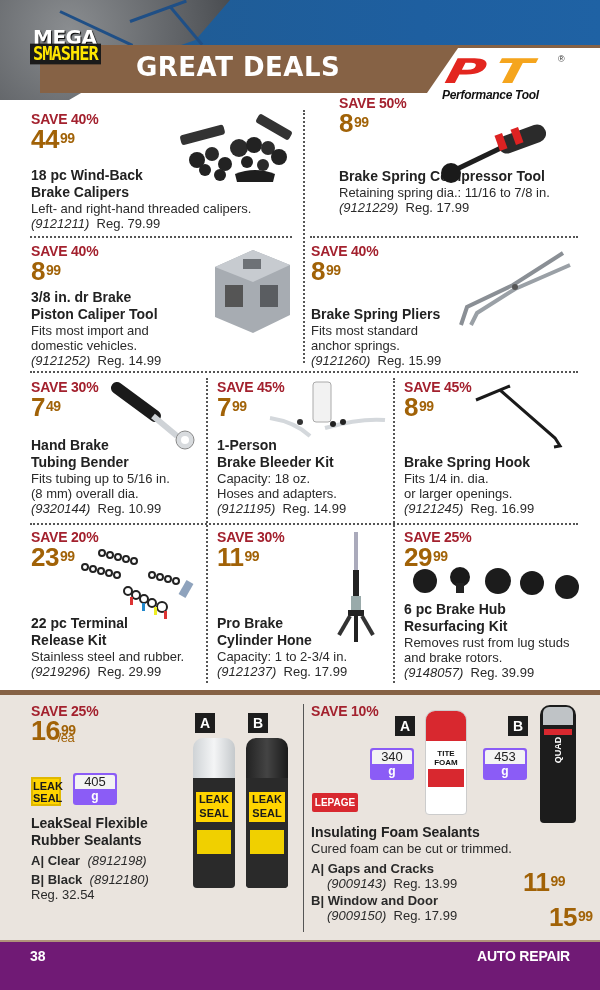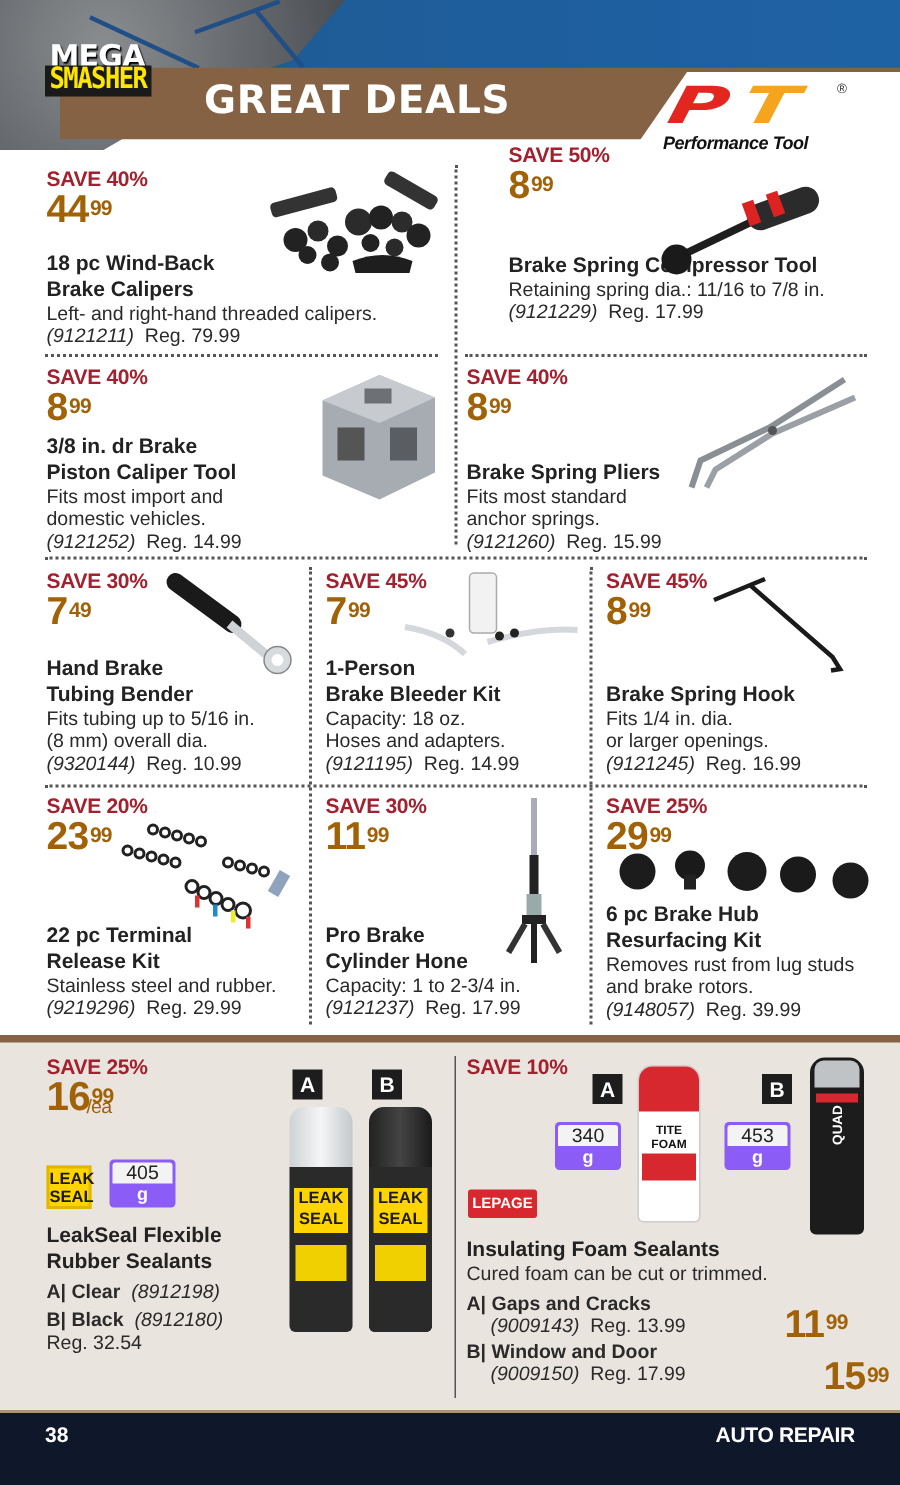--- a/index.html
+++ b/index.html
@@ -38,21 +38,21 @@
 
   
   .bottom { position: absolute; left: 0; top: 690px; width: 600px; height: 250px; background: #eae4de; border-top: 5px solid #866245; }
   .vdivider { position: absolute; left: 303px; top: 704px; height: 228px; width: 1px; background: #555; }
   .letter-tag { position: absolute; width: 20px; height: 20px; background: #1d1d1d; color: #fff; font-weight: bold; font-size: 14px; text-align: center; line-height: 20px; }
   .size-badge { position: absolute; width: 44px; height: 32px; background: #8b5cf6; border-radius: 3px; text-align: center; color: #fff; font-size: 12px; font-weight: bold; }
   .size-badge .num { display: block; background: #f3f3f3; color: #222; font-weight: normal; margin: 2px 2px 0 2px; height: 14px; line-height: 14px; font-size: 13px; border-radius: 2px 2px 0 0; }
   .size-badge .unit { display: block; line-height: 15px; font-size: 12px; }
   .can { position: absolute; border-radius: 10px 10px 4px 4px; }
 
-  .footer { position: absolute; left: 0; top: 940px; width: 600px; height: 50px; background: #0f172a; border-top: 2px solid #b0927a; }
+  .footer { position: absolute; left: 0; top: 940px; width: 600px; height: 50px; background: #701a75; border-top: 2px solid #b0927a; }
   .footer-page { position: absolute; left: 30px; top: 6px; color: #fff; font-weight: bold; font-size: 14px; }
   .footer-section { position: absolute; right: 30px; top: 6px; color: #fff; font-weight: bold; font-size: 14px; letter-spacing: -0.2px; }
 </style>
 </head>
 <body>
 
 <div class="page">
 
   <div class="header">
     <div class="hdr-blue"></div>

